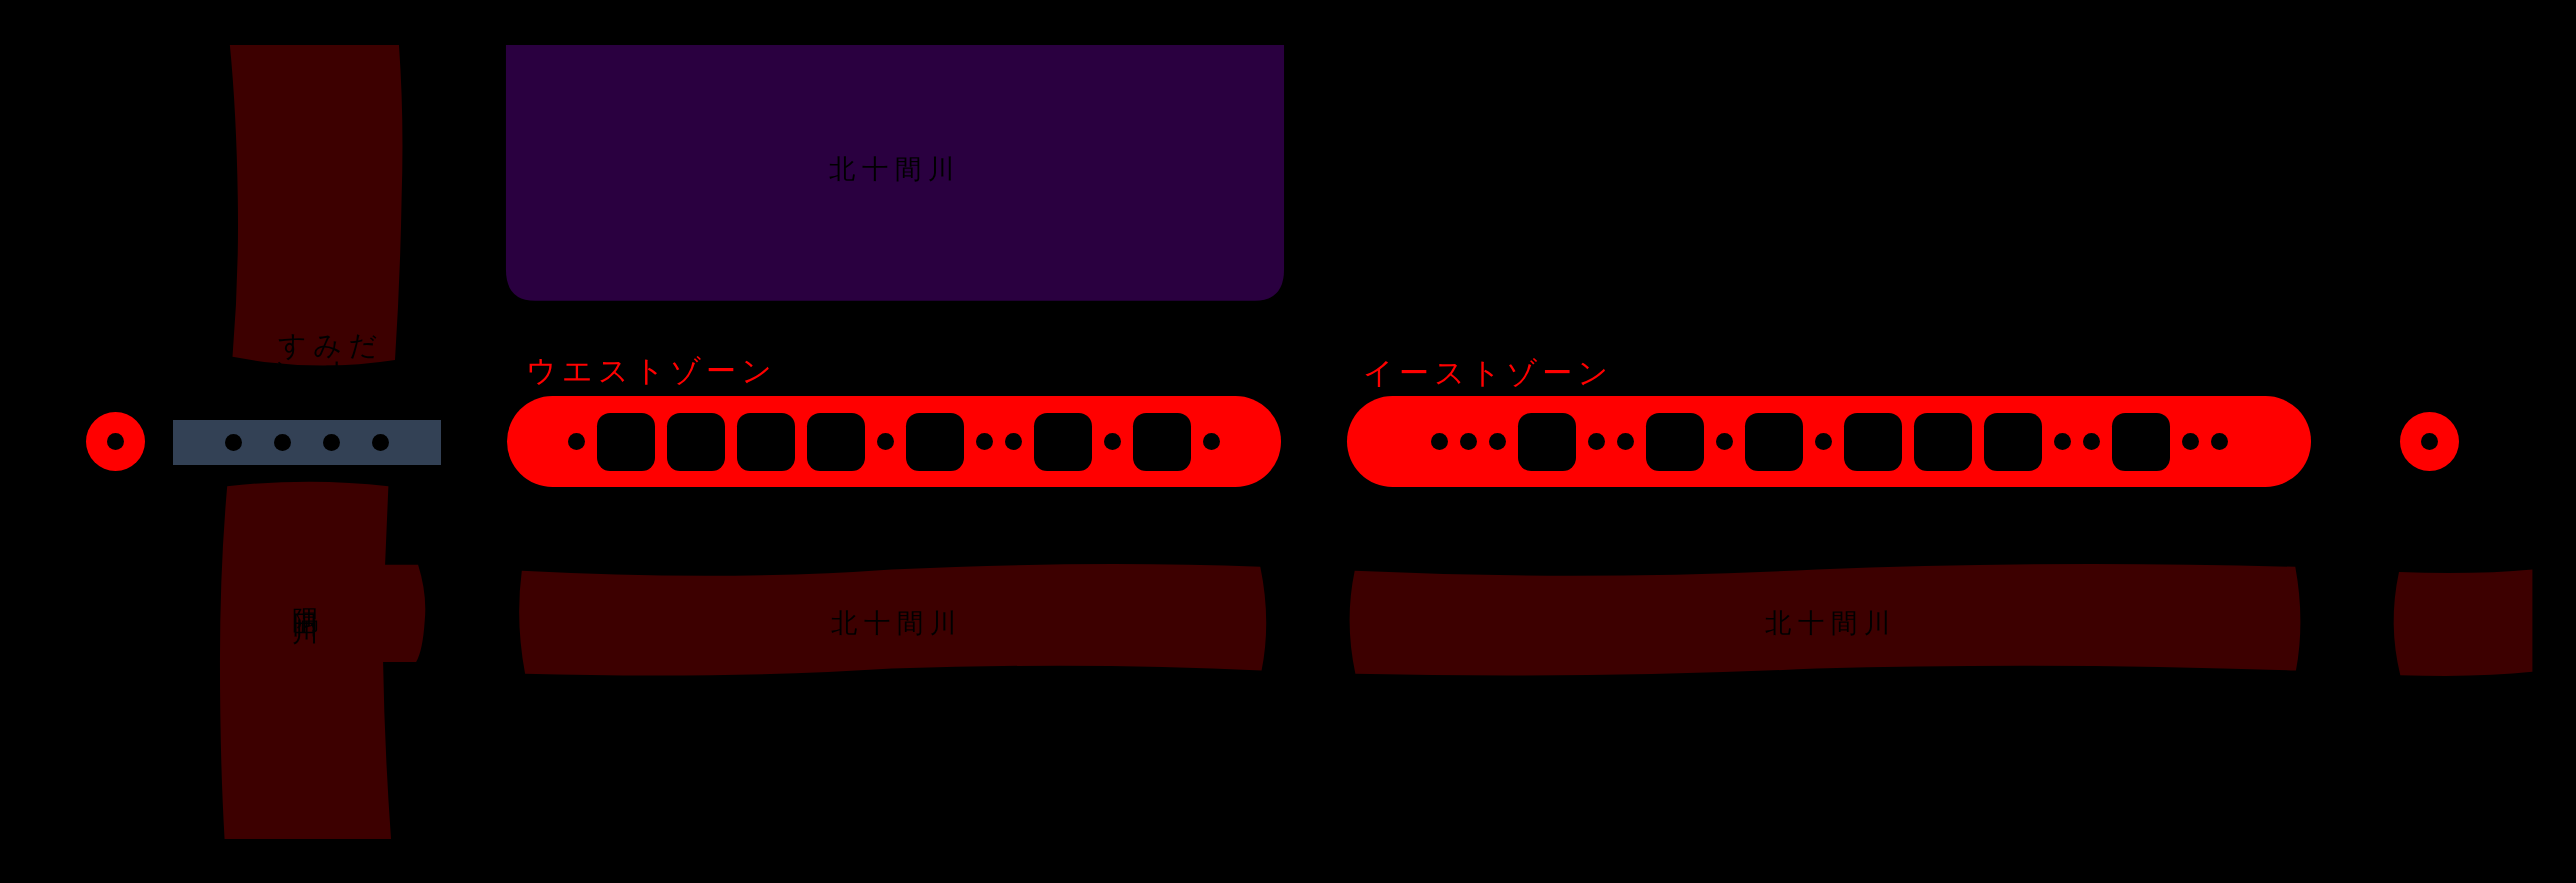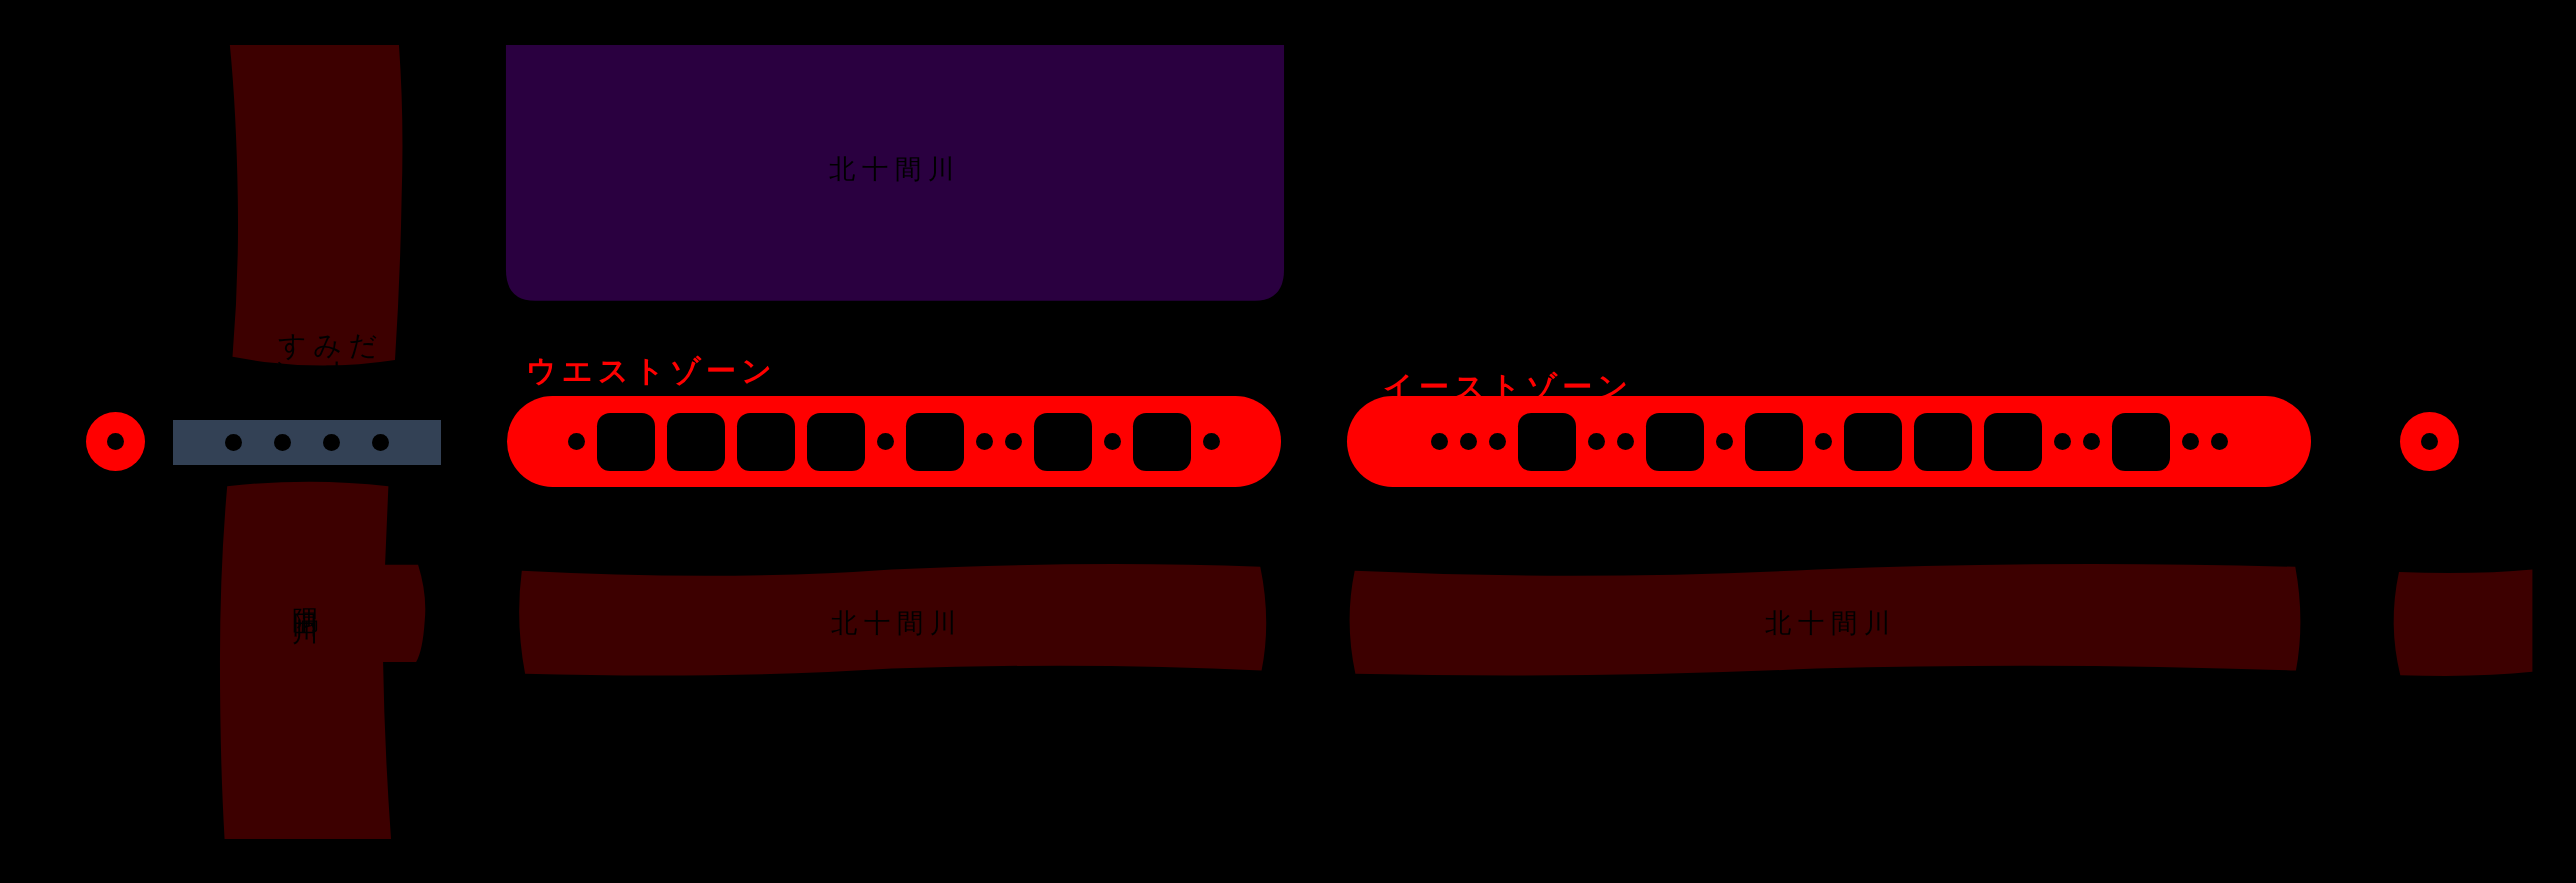--- a/index.html
+++ b/index.html
@@ -1,21 +1,21 @@
 <!DOCTYPE html>
 <html style="font-size:10.6px"><head>
   <meta charset="utf-8">
   <style>
     html, body { margin: 0; padding: 0; background: #000000; }
     body { width: 2576px; height: 884px; position: relative; overflow: hidden;
            font-family: "DejaVu Sans", "Liberation Sans", sans-serif; }
     .abs { position: absolute; }
     svg.layer { position: absolute; left: 0; top: 0; }
     .label-dark { color: #000000; font-size: 26.4px; letter-spacing: 6.6px; white-space: nowrap; }
-    .zone-label { color: #ff0000; font-size: 30px; font-weight: bold; letter-spacing: 5.3px; white-space: nowrap; }
+    .zone-label { color: #ff0000; font-size: 30px; font-weight: normal; letter-spacing: 5.3px; white-space: nowrap; }
     .platform { position: absolute; background: #ff0000; border-radius: 46px;
                 display: flex; align-items: center; justify-content: center; gap: 12px; box-sizing: border-box; }
     .slot-dot { width: 17px; height: 17px; border-radius: 50%; background: #000; flex: 0 0 auto; }
     .slot-sq { width: 58px; height: 58px; border-radius: 13.2px; background: #000; flex: 0 0 auto; }
     .walk-bar { position: absolute; background: #334155; display: flex; align-items: center;
                 justify-content: space-evenly; box-sizing: border-box; padding: 0 20px; }
     .walk-dot { width: 17px; height: 17px; border-radius: 50%; background: #000; }
     .ring { position: absolute; border-radius: 50%; background: #ff0000;
             display: flex; align-items: center; justify-content: center; }
     .ring-hole { width: 17px; height: 17px; border-radius: 50%; background: #000; }
@@ -70,21 +70,21 @@
     <div class="slot-dot"></div>
     <div class="slot-sq"></div>
     <div class="slot-dot"></div>
     <div class="slot-dot"></div>
     <div class="slot-sq"></div>
     <div class="slot-dot"></div>
     <div class="slot-sq"></div>
     <div class="slot-dot"></div>
   </div>
 
-<div class="abs zone-label" style="left:1363px; top:367px;margin-left:20px;">イーストゾーン</div>
+<div class="abs zone-label" style="left:1363px; top:353px;">イーストゾーン</div>
 <div class="platform" id="east-platform" style="left:1347px; top:396px; width:964px; height:91px;">
     <div class="slot-dot"></div>
     <div class="slot-dot"></div>
     <div class="slot-dot"></div>
     <div class="slot-sq"></div>
     <div class="slot-dot"></div>
     <div class="slot-dot"></div>
     <div class="slot-sq"></div>
     <div class="slot-dot"></div>
     <div class="slot-sq"></div>

